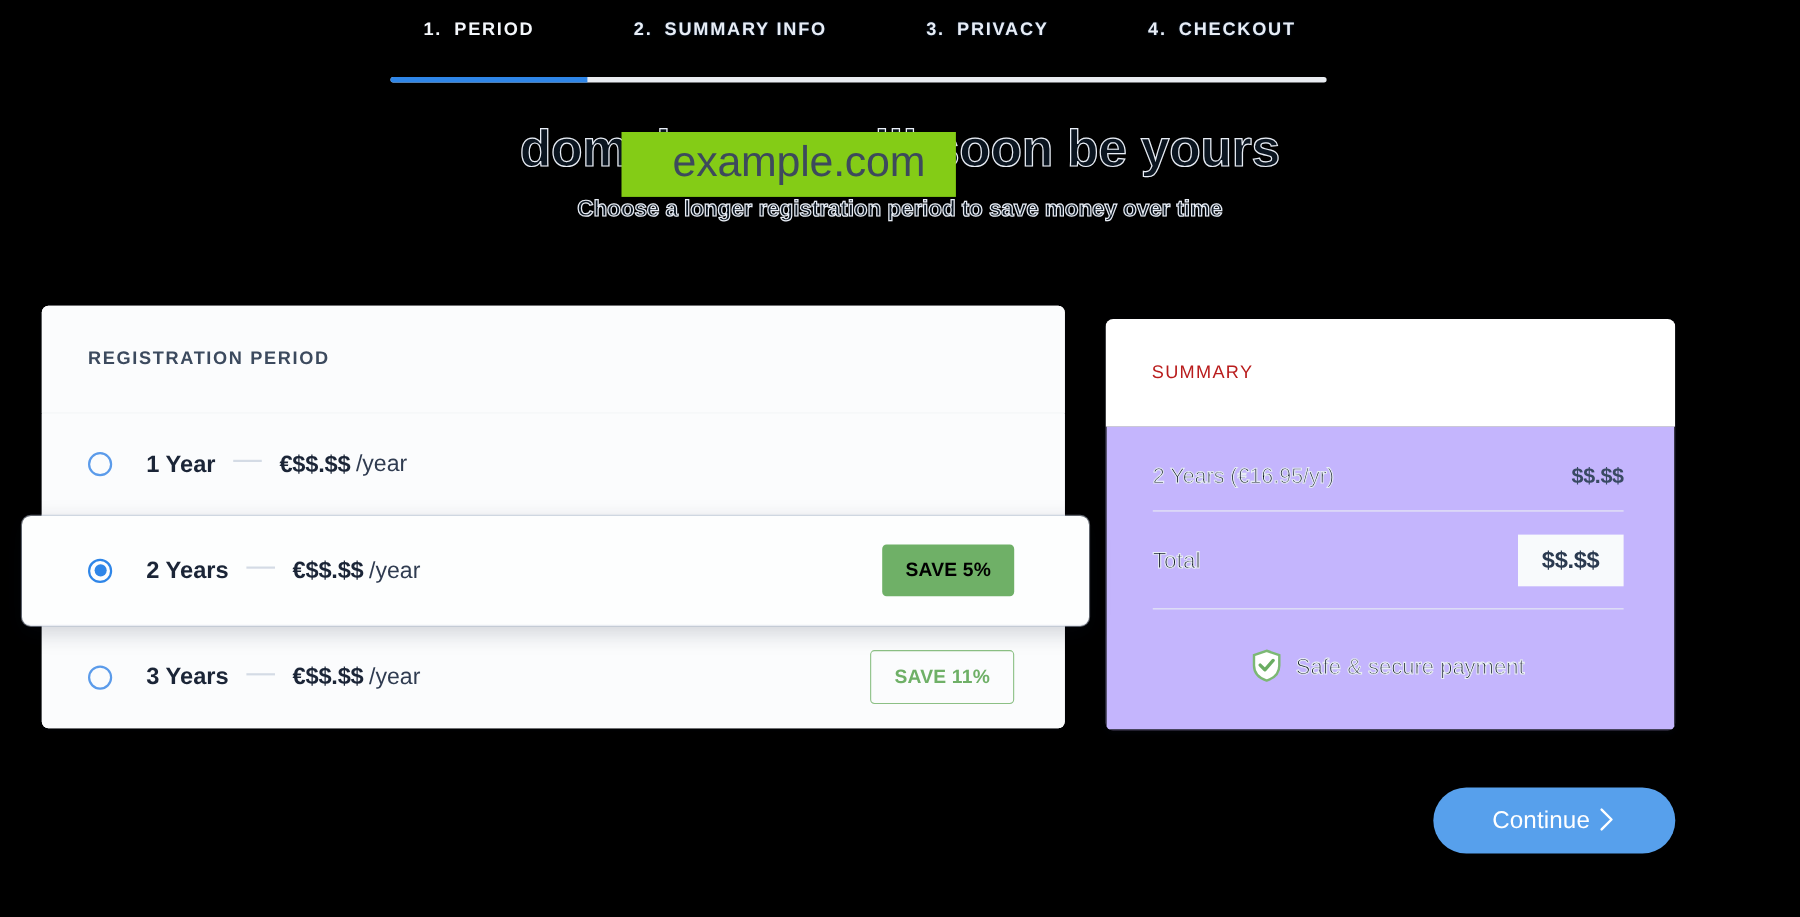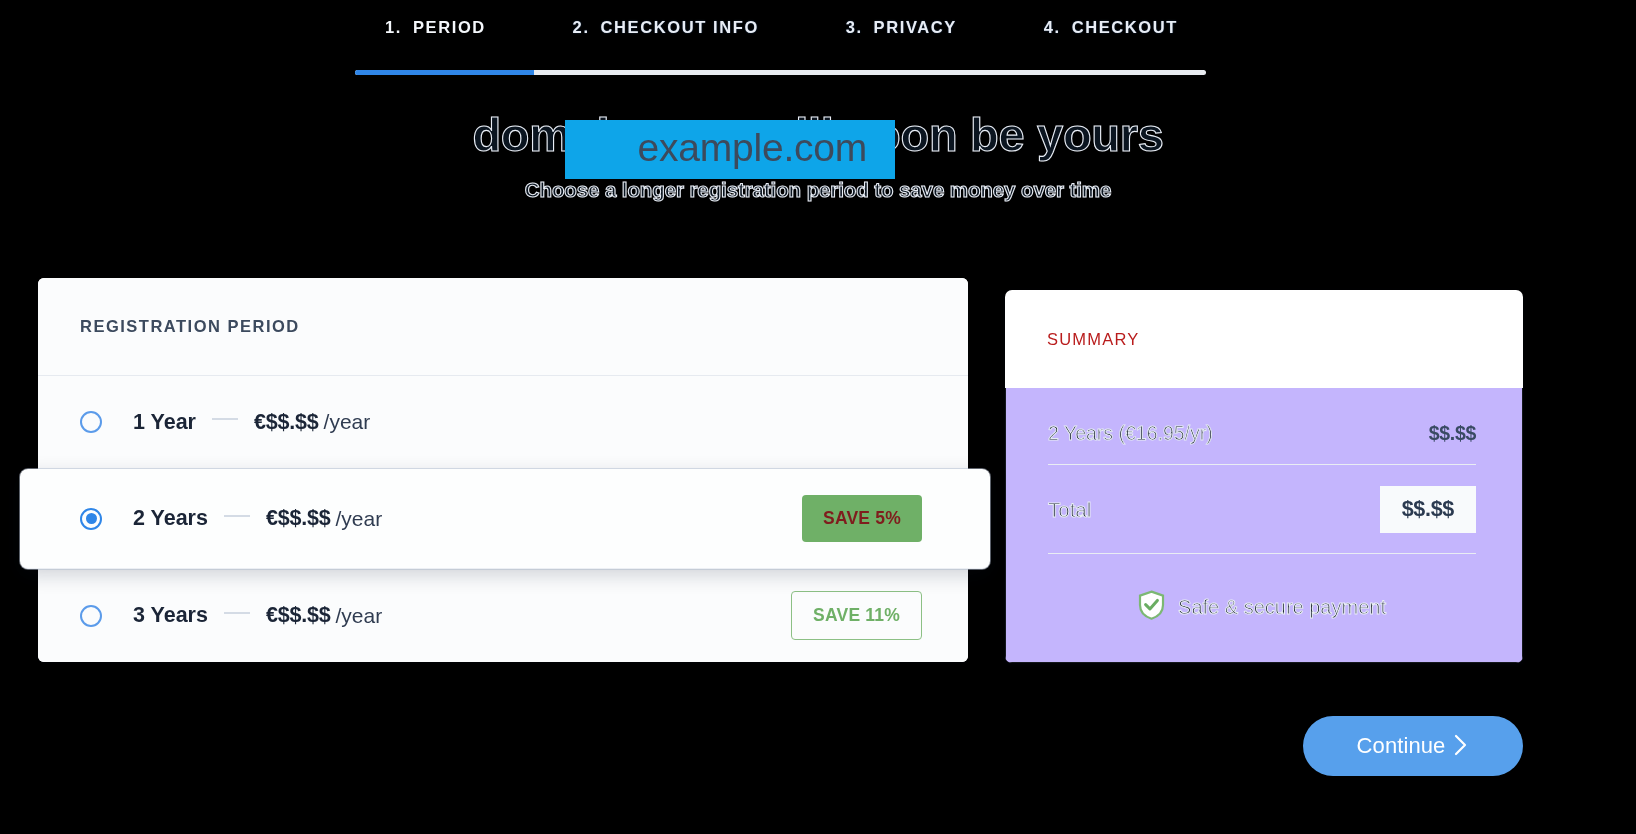--- a/index.html
+++ b/index.html
@@ -41,24 +41,24 @@
   .hero-title {
     position: relative; display: inline-block;
     font-size: 47px; font-weight: 700; letter-spacing: -0.3px;
     color: #eef2f8; line-height: 1.15;
     text-shadow: 0 0 1px #16263d, 0 0 2px #1d3css;
     white-space: nowrap;
   }
   .hero-title .domain-chip {
     position: absolute;
     left: 93px; top: 12px;
-    background: #0ea5e9;
+    background: #84cc16;
     color: #3d4a5c;
     font-size: 39px; font-weight: 400; letter-spacing: -0.2px;
-    padding: 8px 28px 10px 72px;
+    padding: 8px 28px 10px 46px;
     -webkit-text-stroke: 0;
     text-shadow: none;
     line-height: 1.05;
   }
   .hero-sub {
     margin-top: 16px;
     font-size: 20.5px; font-weight: 700; letter-spacing: -0.1px;
     color: #eef2f8;
     text-shadow: 0 0 1px #16263d, 0 0 2px #1b3category;
   }
@@ -135,21 +135,21 @@
     font-size: 21px; font-weight: 400; color: #303c51;
     margin-left: 5px;
   }
   .badge {
     margin-left: auto;
     font-size: 17.5px; font-weight: 700; letter-spacing: .2px;
     padding: 13px 21px;
     border-radius: 4px;
     white-space: nowrap;
   }
-  .badge.solid { background: #6fb067; color: #7f1d1d; }
+  .badge.solid { background: #6fb067; color: #000000; }
   .badge.outline { background: transparent; color: #6fb067; border: 1.5px solid #8cc085; }
 
   
   .summary-card {
     position: absolute; left: 1005px; top: 290px;
     width: 518px;
     border-radius: 7px;
     overflow: hidden;
     box-shadow: 0 2px 7px rgba(10,20,40,.2);
   }
@@ -229,21 +229,21 @@
   <div class="stepper">
     <div class="steps-row">
 
       <div class="step">
         <span class="num">1.</span>
         <span class="lbl">PERIOD</span>
       </div>
 
       <div class="step inactive">
         <span class="num">2.</span>
-        <span class="lbl">CHECKOUT INFO</span>
+        <span class="lbl">SUMMARY INFO</span>
       </div>
 
       <div class="step inactive">
         <span class="num">3.</span>
         <span class="lbl">PRIVACY</span>
       </div>
 
       <div class="step inactive">
         <span class="num">4.</span>
         <span class="lbl">CHECKOUT</span>

